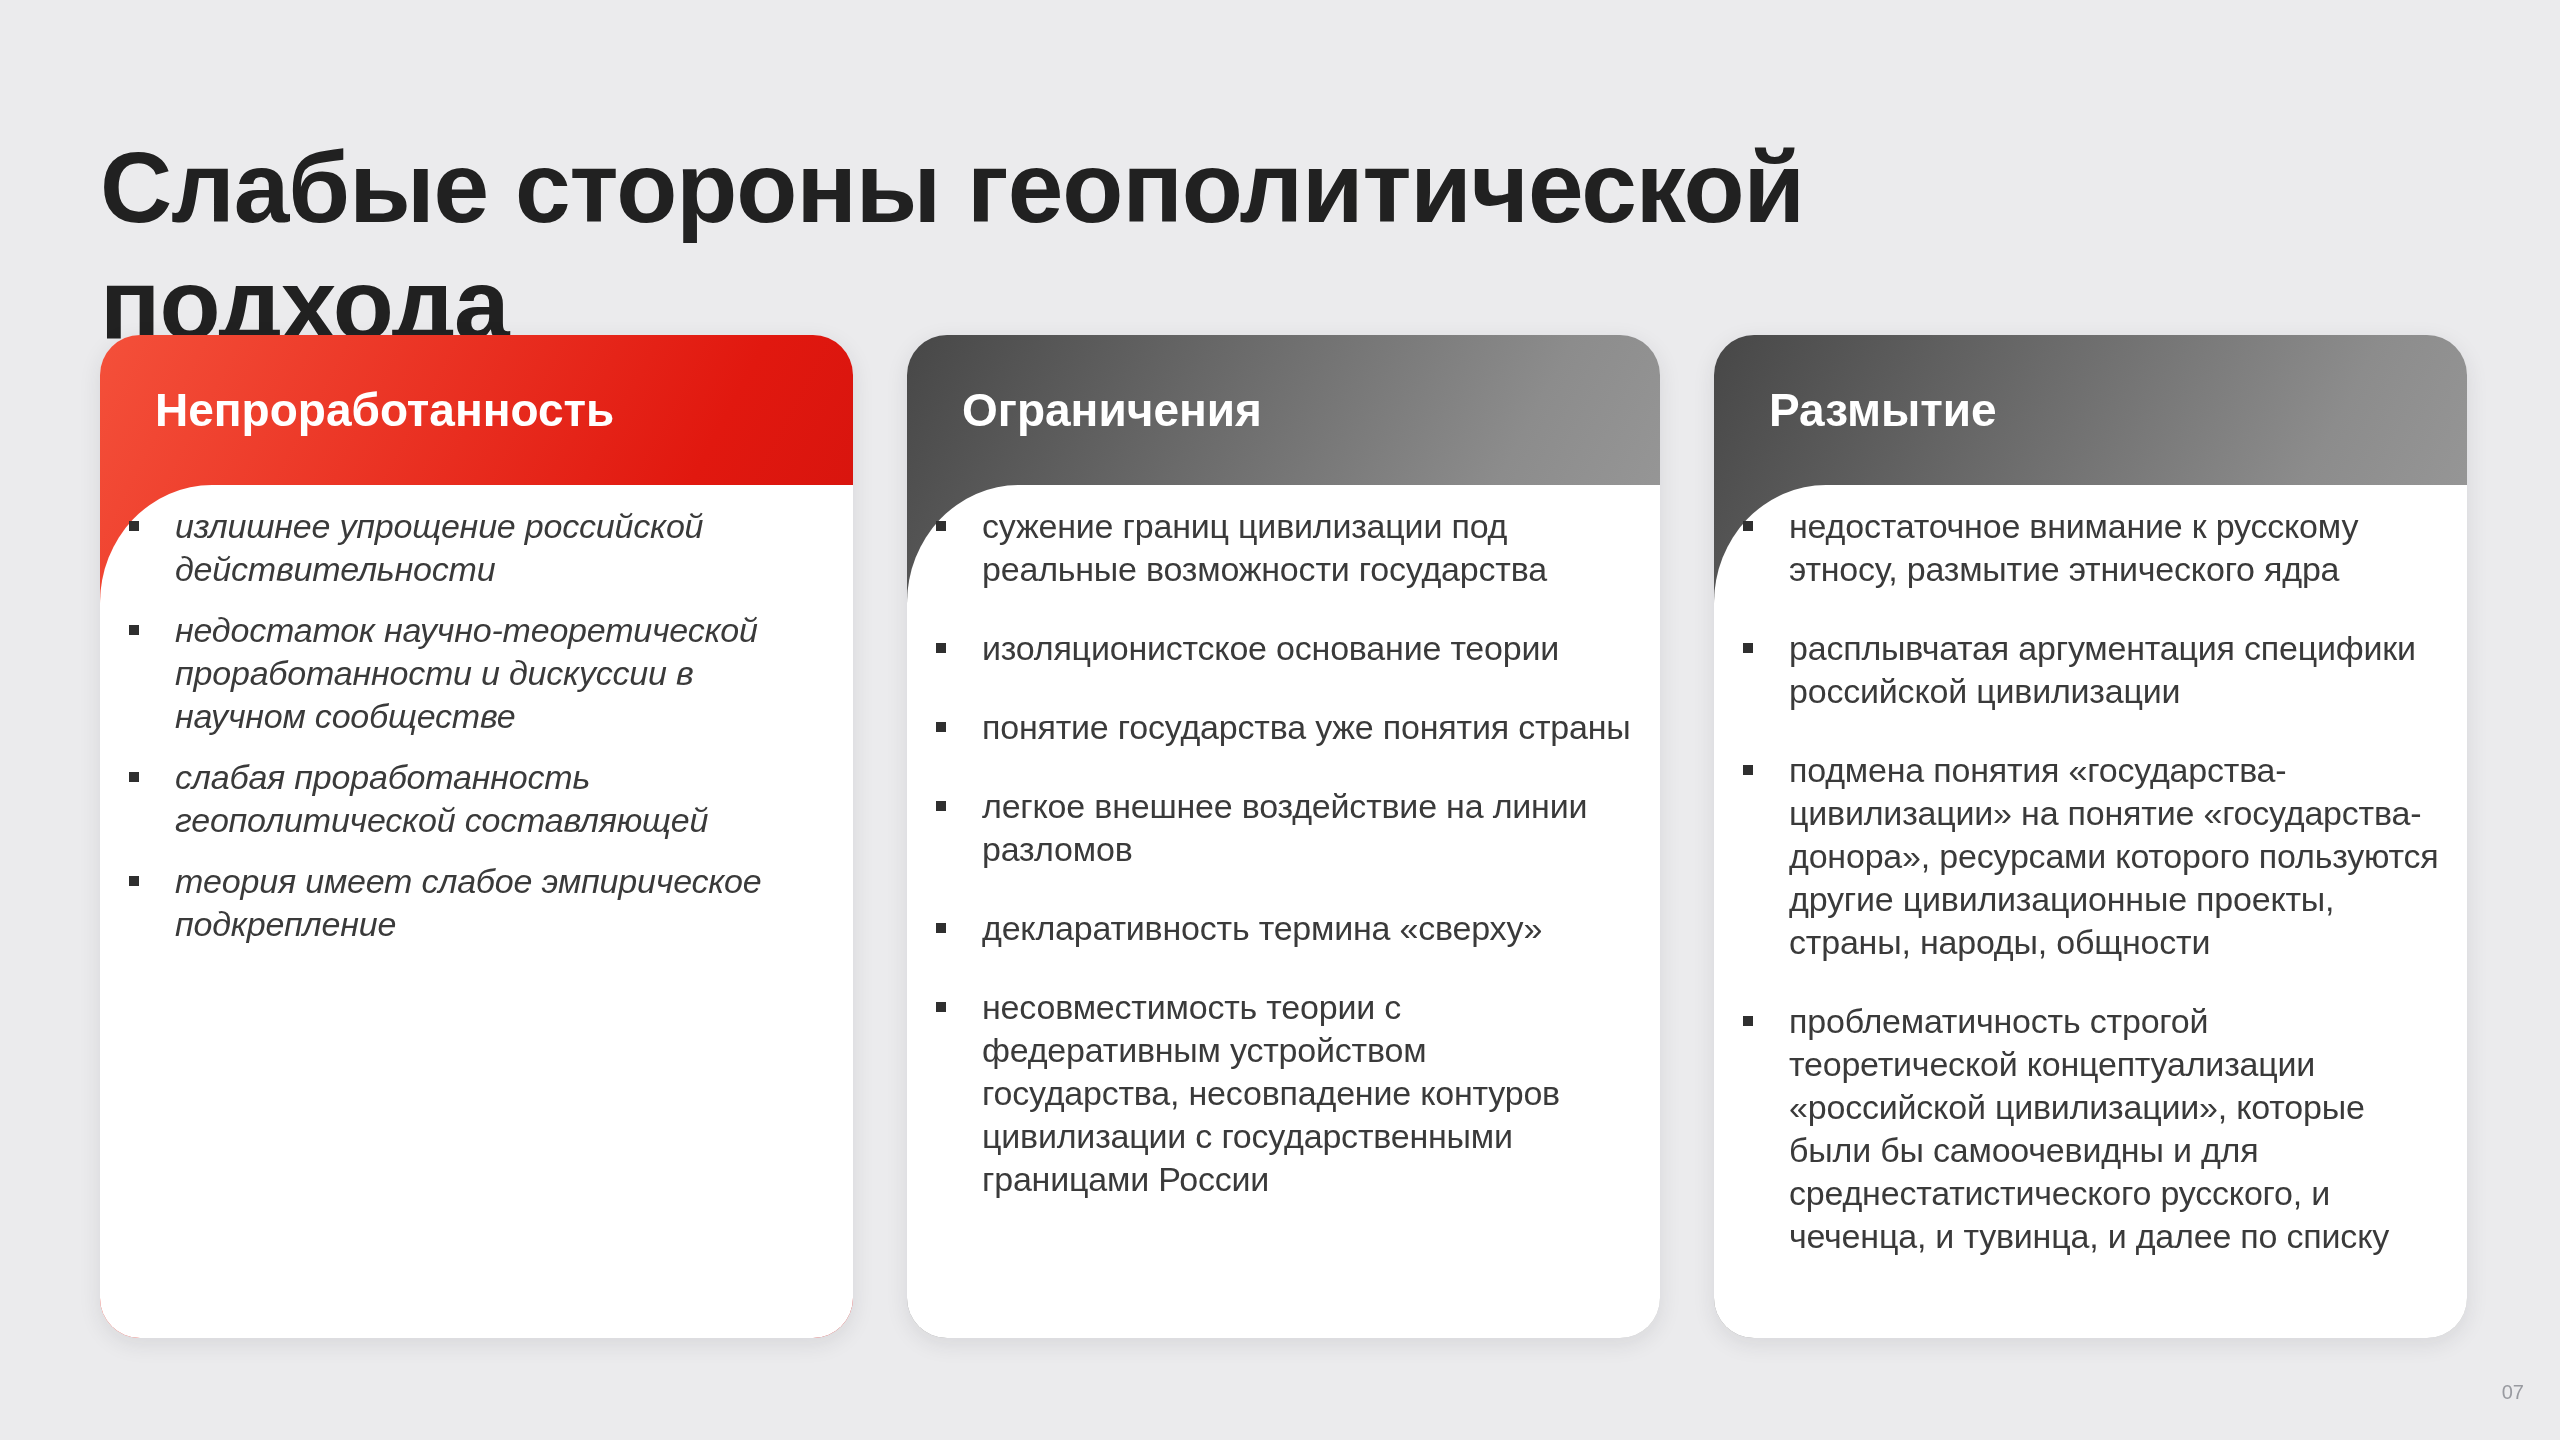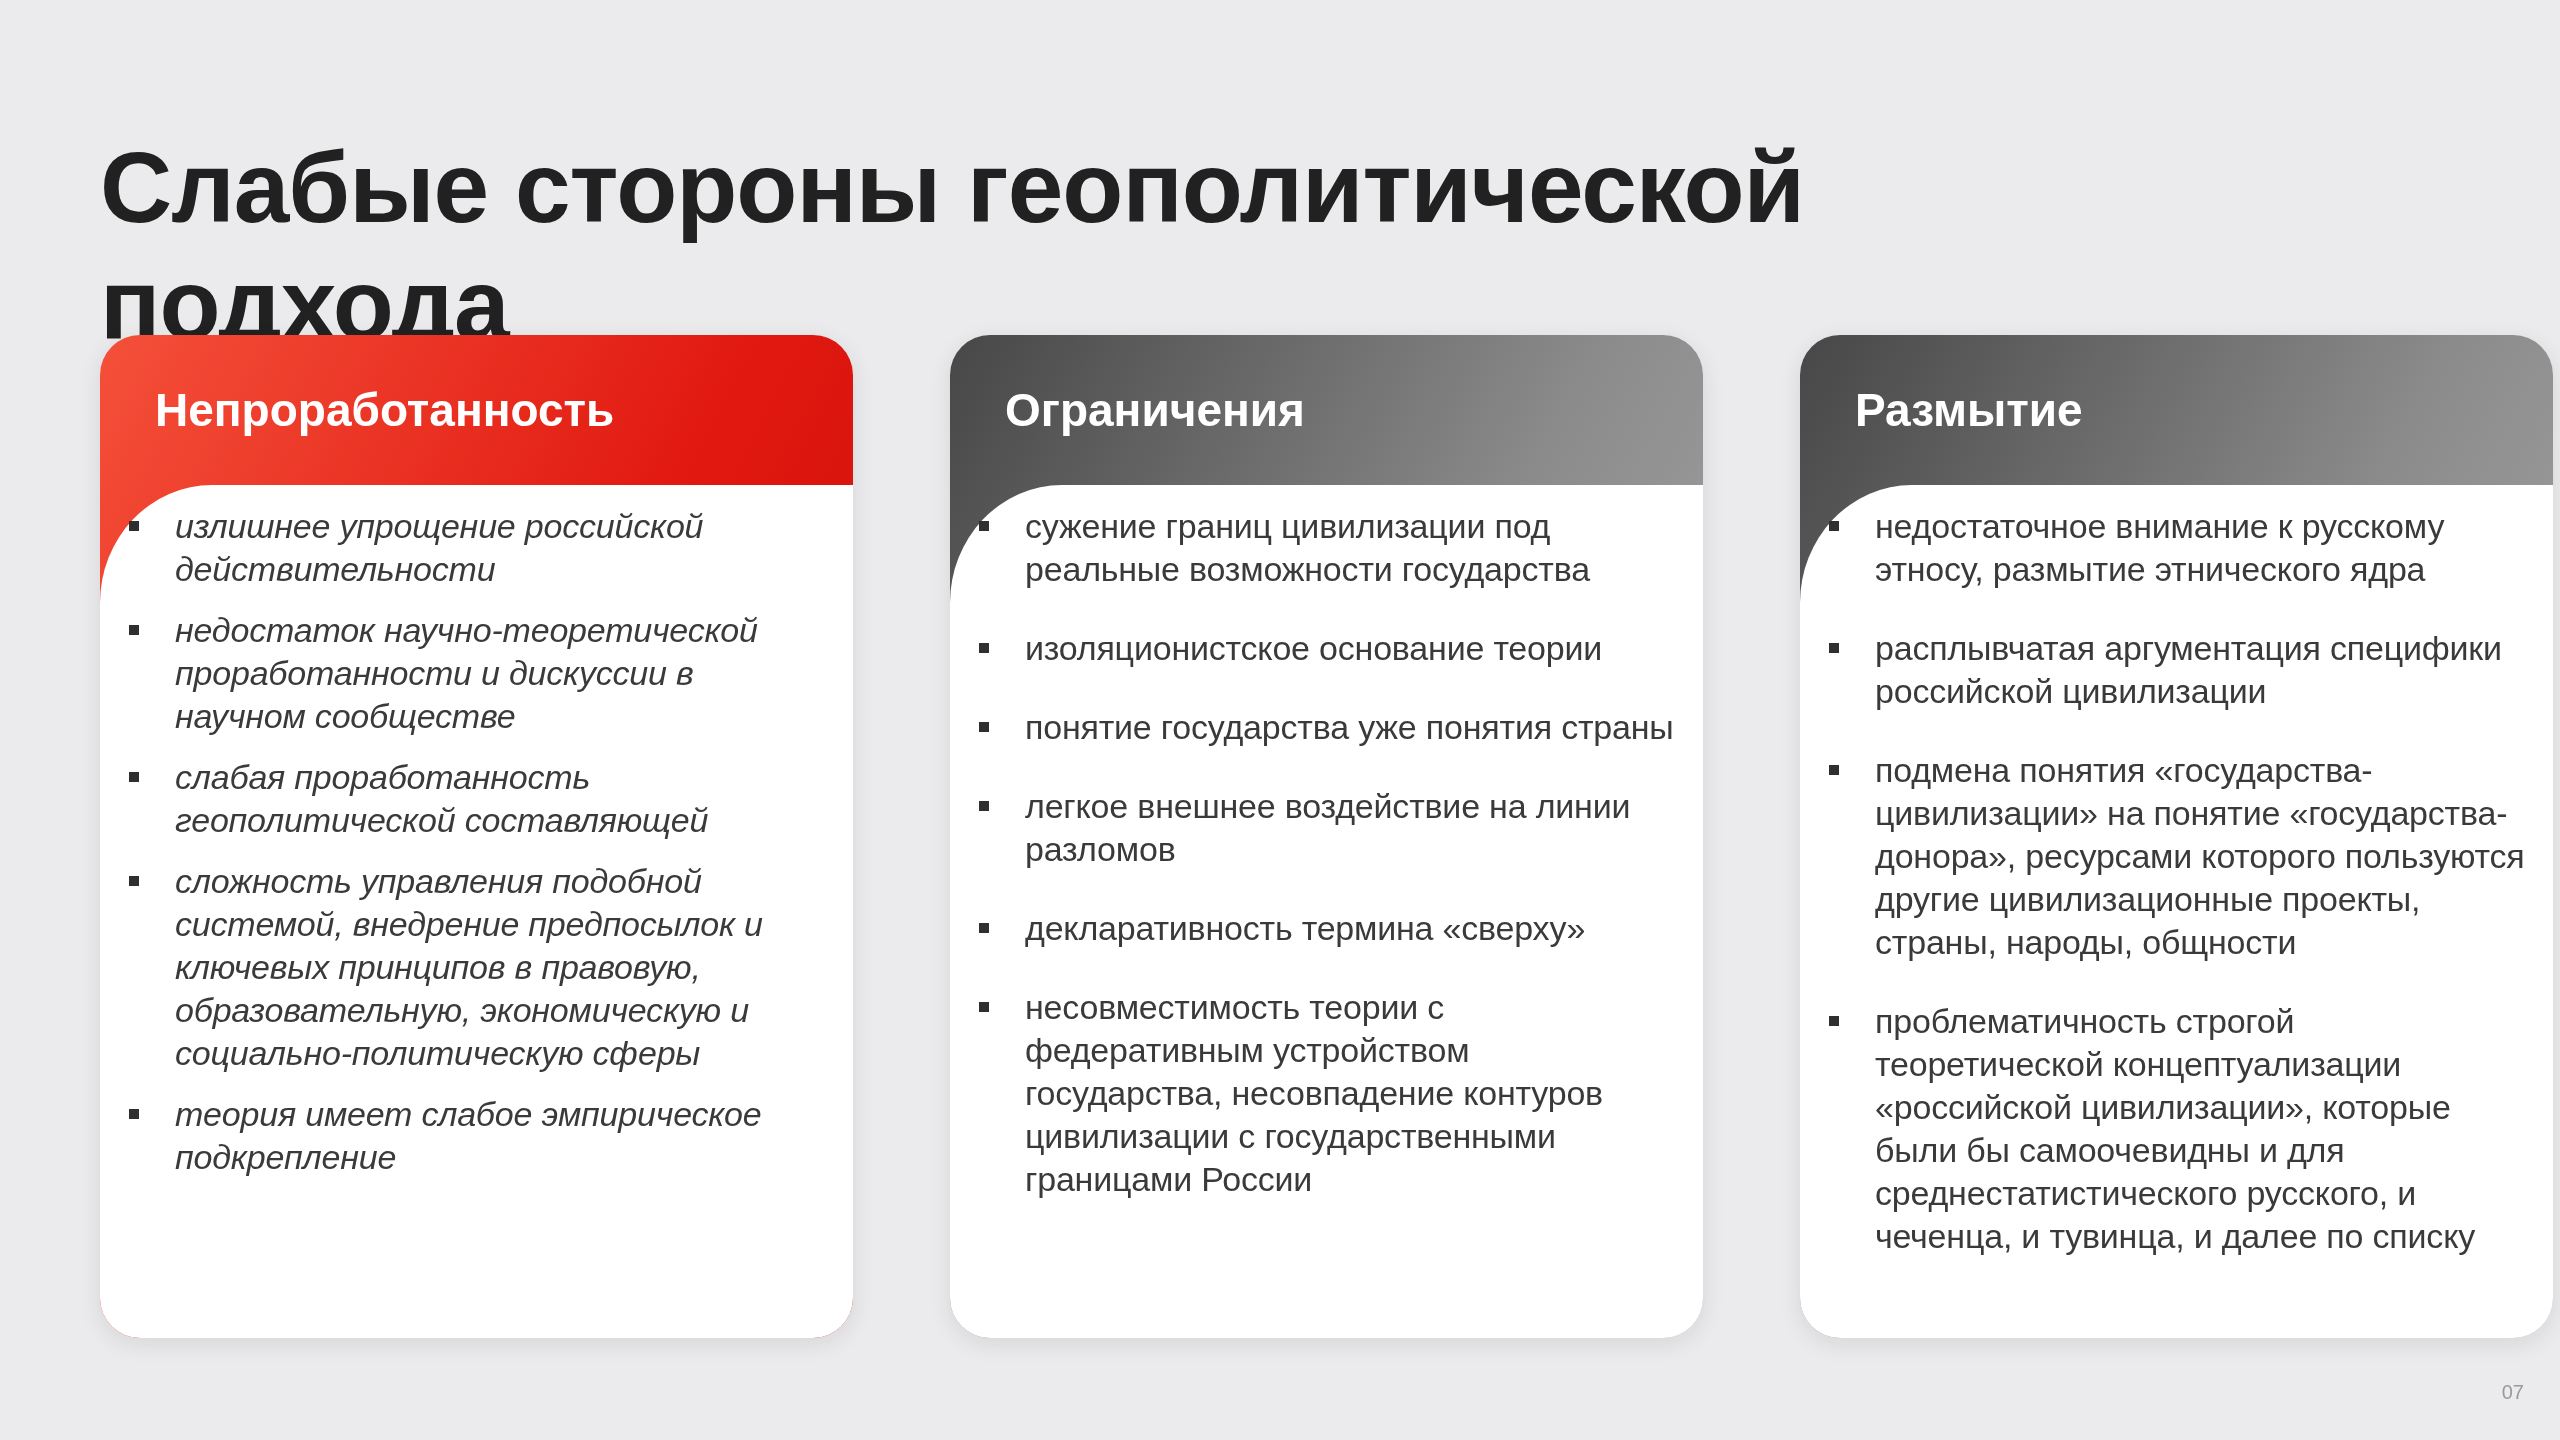--- a/index.html
+++ b/index.html
@@ -19,21 +19,21 @@
     line-height:117px;
     font-weight:700;
     letter-spacing:-1px;
     color:#212121;
   }
 
   .cards {
     position:absolute;
     left:100px; top:335px;
     display:flex;
-    gap:97px;
+    gap:54px;
   }
 
   .card {
     position:relative;
     width:753px; height:1003px;
     border-radius:40px;
     overflow:hidden;
     box-shadow:0 6px 22px rgba(40,40,50,0.10);
   }
 
@@ -94,21 +94,20 @@
 <div class="cards">
   <section class="card" style="background: linear-gradient(118deg, rgb(244, 80, 58) 0%, rgb(225, 24, 15) 52%, rgb(194, 12, 12) 100%);">
     <header class="card-header">
       <span class="card-title">Непроработанность</span>
     </header>
     <div class="card-body">
       <ul class="bullet-list">
           <li class="bullet-item"><span class="bullet-square"></span><span>излишнее упрощение российской действительности</span></li>
           <li class="bullet-item"><span class="bullet-square"></span><span>недостаток научно-теоретической проработанности и дискуссии в научном сообществе</span></li>
           <li class="bullet-item"><span class="bullet-square"></span><span>слабая проработанность геополитической составляющей</span></li>
-          <li class="bullet-item"><span class="bullet-square"></span><span>сложность управления подобной системой, внедрение предпосылок и ключевых принципов в правовую, образовательную, экономическую и социально-политическую сферы</span></li>
           <li class="bullet-item"><span class="bullet-square"></span><span>теория имеет слабое эмпирическое подкрепление</span></li>
         </ul>
     </div>
   </section>
 
   <section class="card" style="background: linear-gradient(118deg, rgb(71, 71, 71) 0%, rgb(140, 140, 140) 52%, rgb(176, 176, 176) 100%);">
     <header class="card-header">
       <span class="card-title">Ограничения</span>
     </header>
     <div class="card-body">

